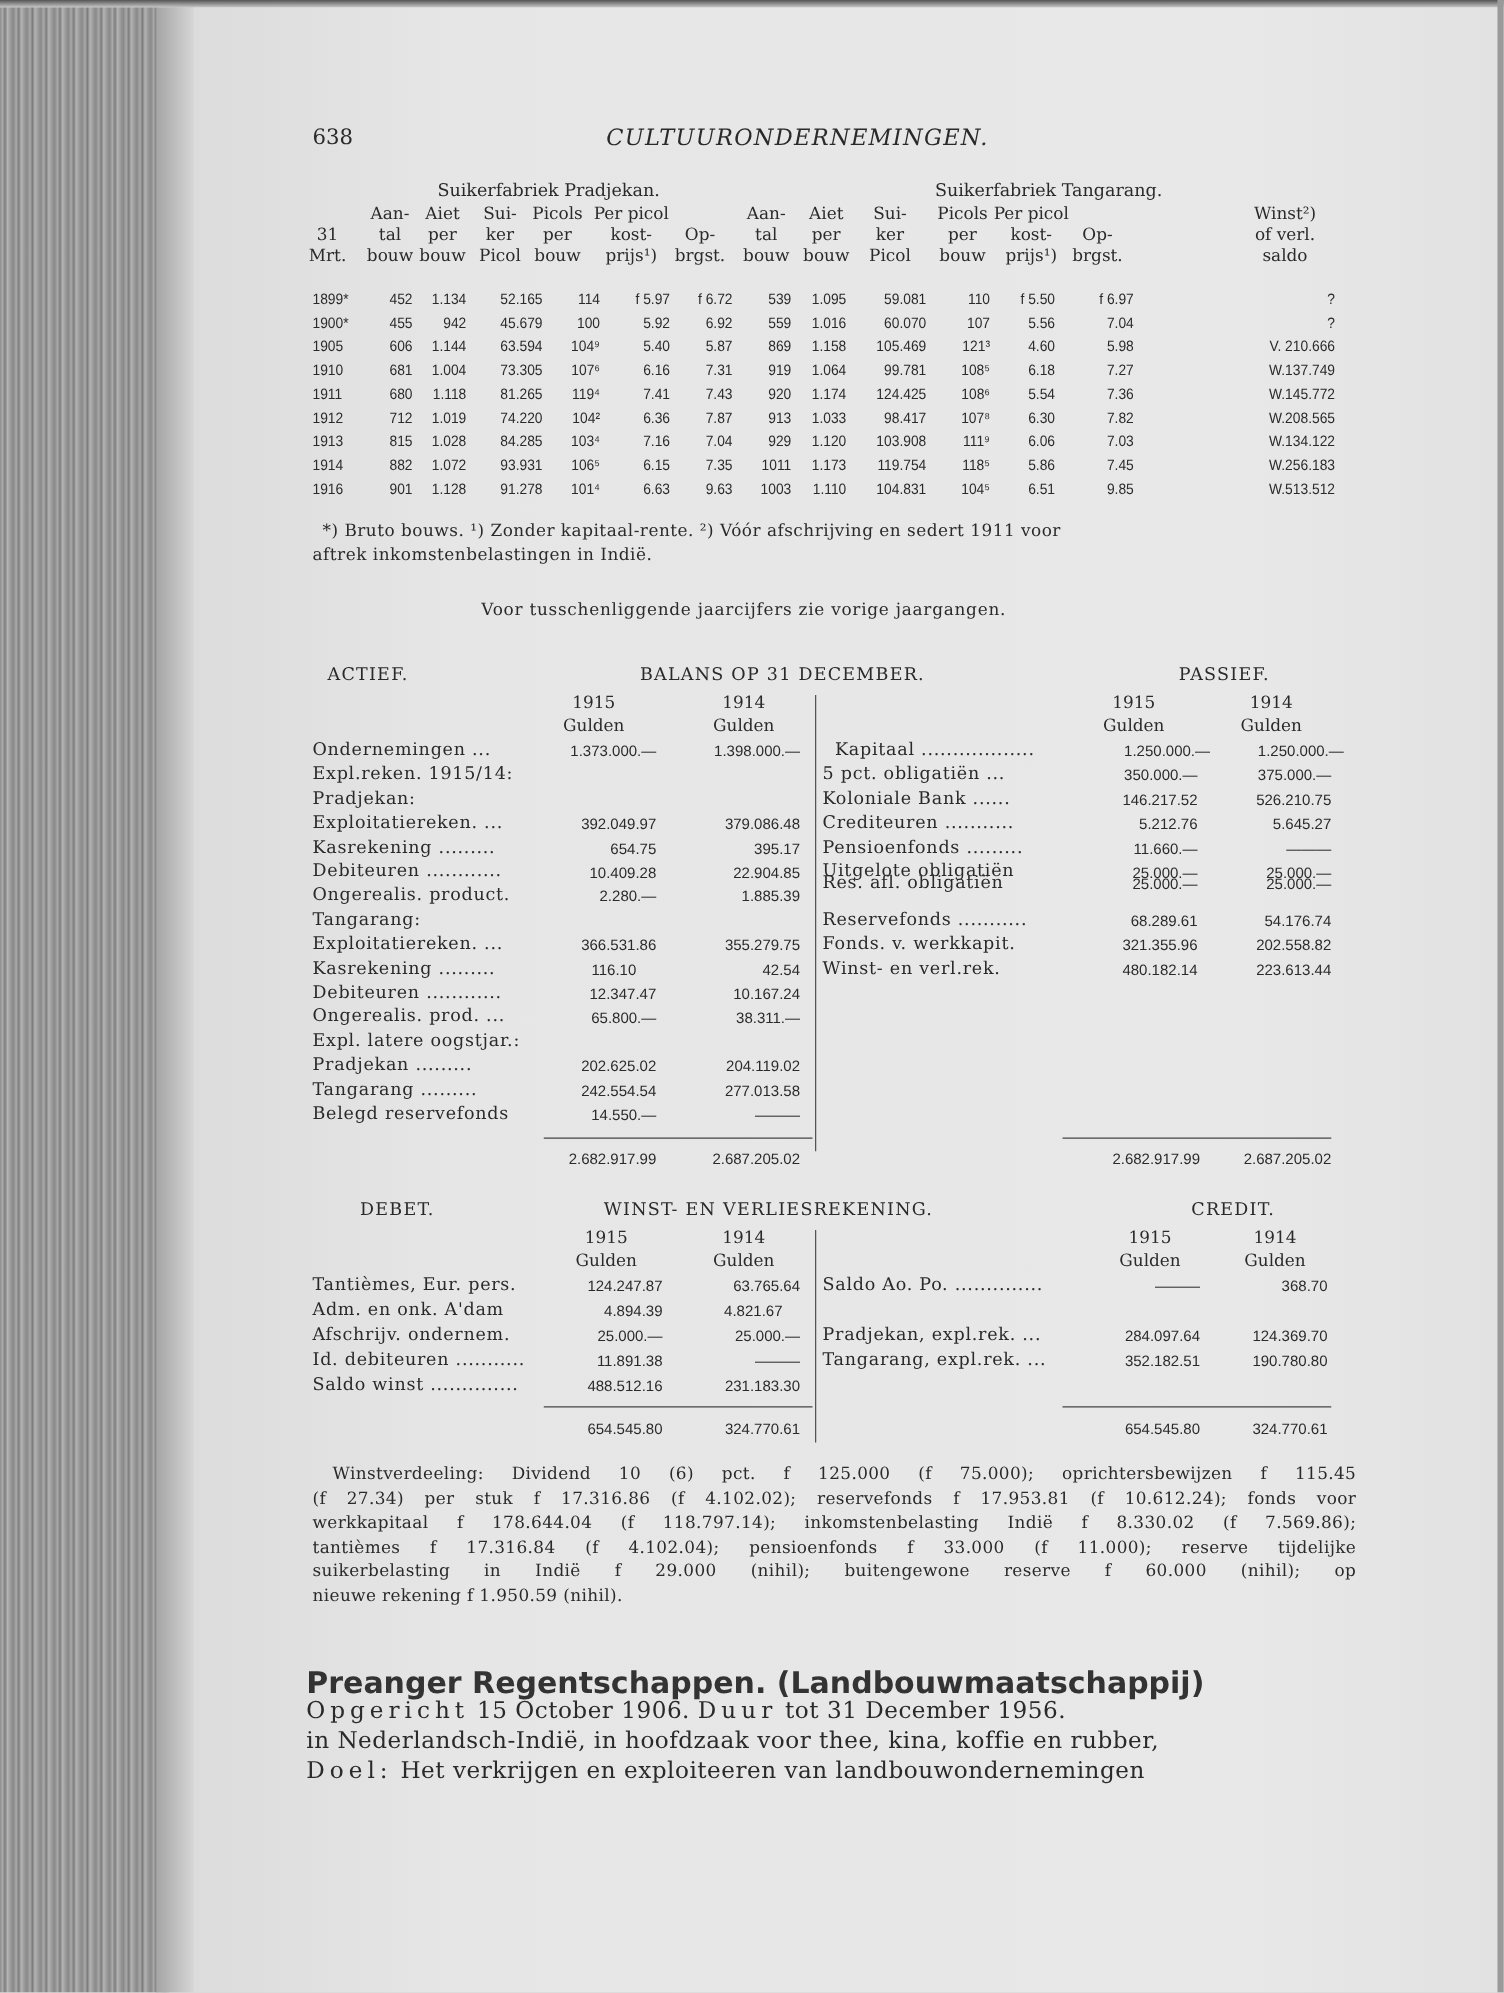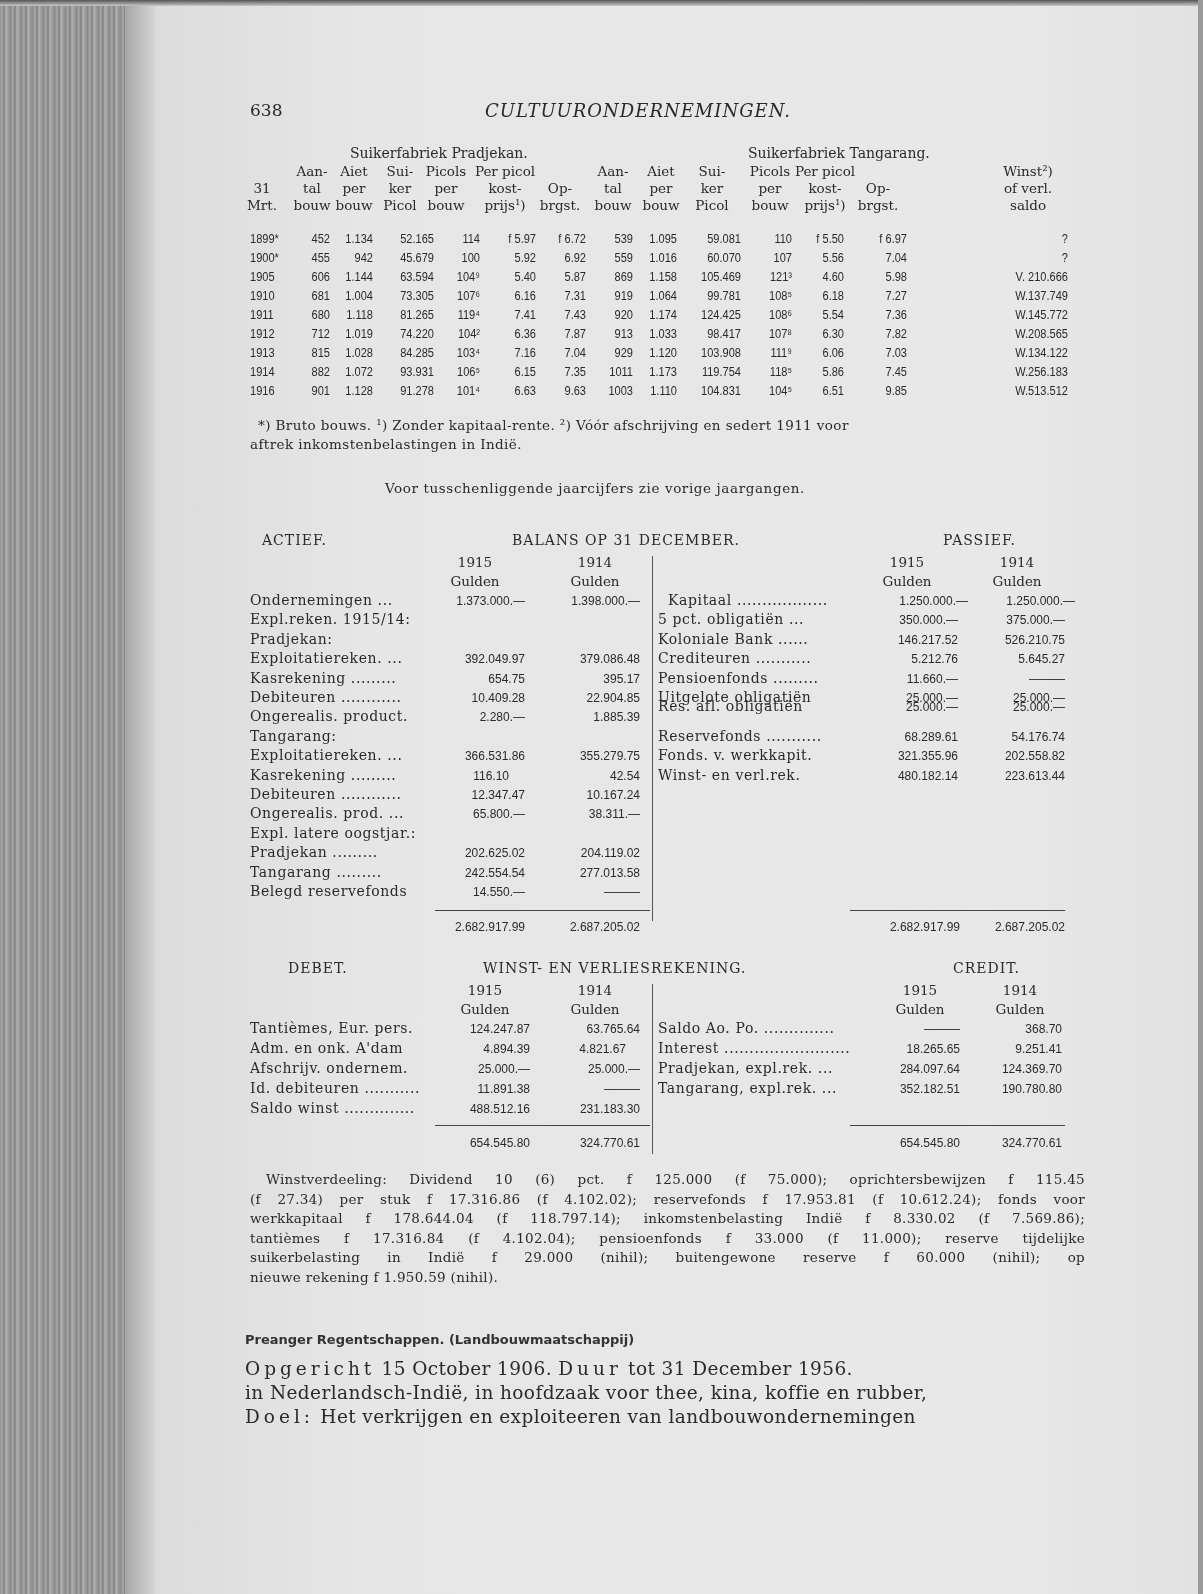--- a/index.html
+++ b/index.html
@@ -50,21 +50,21 @@
   .ledger { position: absolute; left: 0; width: 835px; }
   .ledger .title { position: absolute; font-size: 14px; letter-spacing: 1px; white-space: nowrap; }
   .ledger .divider { position: absolute; left: 402px; width: 1px; background: #555; }
   .ledger .line { position: absolute; height: 18px; font-size: 14px; white-space: nowrap; }
   .ledger .lbl { position: absolute; left: 0; letter-spacing: 0.6px; }
   .ledger .v { position: absolute; text-align: right; font-family: "Liberation Sans", sans-serif; font-size: 12px; top: 2px; }
   .ledger .colhdr { position: absolute; text-align: center; font-size: 13.5px; }
   .ledger .rule { position: absolute; height: 1px; background: #444; }
 
   .para { position: absolute; left: 0; width: 835px; font-size: 13.5px; line-height: 19.5px; text-align: justify; letter-spacing: 0.3px; }
-  .company-title { position: absolute; left: -5px; top: 1332px; font-family: "DejaVu Sans", sans-serif; font-weight: bold; font-size: 13px; color: #333; white-space: nowrap; }
+  .company-title { position: absolute; left: -5px; top: 1332px; font-family: "DejaVu Sans", sans-serif; font-weight: bold; font-size: 24px; color: #333; white-space: nowrap; }
   .company-text { position: absolute; left: -5px; top: 1357px; width: 840px; font-size: 18.5px; line-height: 24px; text-align: justify; letter-spacing: 0.4px; }
   .spaced { letter-spacing: 4px; }
 </style>
 </head>
 <body>
 
 <div class="book-edge"></div>
 <div class="book-edge-fade"></div>
 <div class="top-shadow"></div>
 <div class="page"></div>
@@ -468,25 +468,20 @@
       <div class="line" style="top: 140px; left: 0px; width: 400px;">
         <span class="lbl">Saldo winst  ..............</span>
         <span class="v" style="left: 180px; width: 100px;">488.512.16</span>
         <span class="v" style="left: 290px; width: 100px;">231.183.30</span>
       </div>
       <div class="line" style="top: 60px; left: 408px; width: 427px;">
         <span class="lbl">Saldo Ao. Po.  ..............</span>
         <span class="v" style="left: 195px; width: 107px;">———</span>
         <span class="v" style="left: 300px; width: 104px;">368.70</span>
       </div>
-      <div class="line" style="top: 80px; left: 408px; width: 427px;">
-        <span class="lbl">Interest  .........................</span>
-        <span class="v" style="left: 195px; width: 107px;">18.265.65</span>
-        <span class="v" style="left: 300px; width: 104px;">9.251.41</span>
-      </div>
       <div class="line" style="top: 100px; left: 408px; width: 427px;">
         <span class="lbl">Pradjekan, expl.rek. ...</span>
         <span class="v" style="left: 195px; width: 107px;">284.097.64</span>
         <span class="v" style="left: 300px; width: 104px;">124.369.70</span>
       </div>
       <div class="line" style="top: 120px; left: 408px; width: 427px;">
         <span class="lbl">Tangarang, expl.rek. ...</span>
         <span class="v" style="left: 195px; width: 107px;">352.182.51</span>
         <span class="v" style="left: 300px; width: 104px;">190.780.80</span>
       </div>

